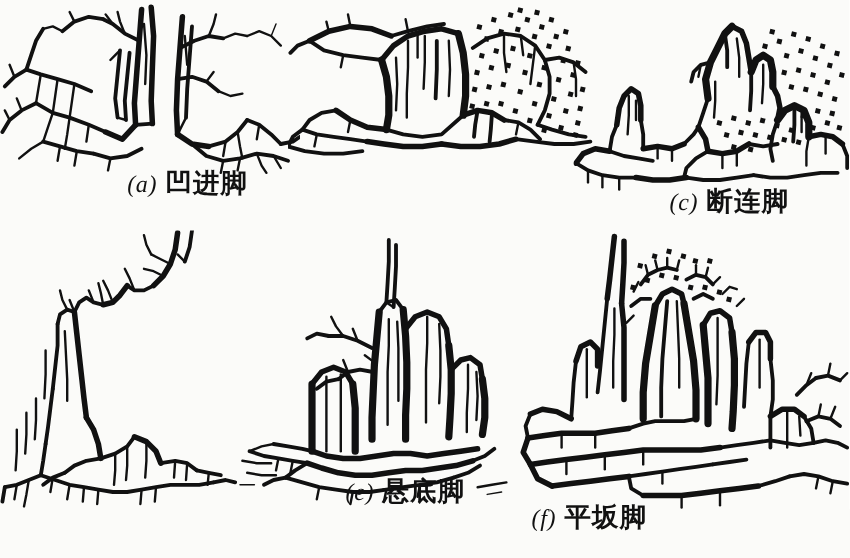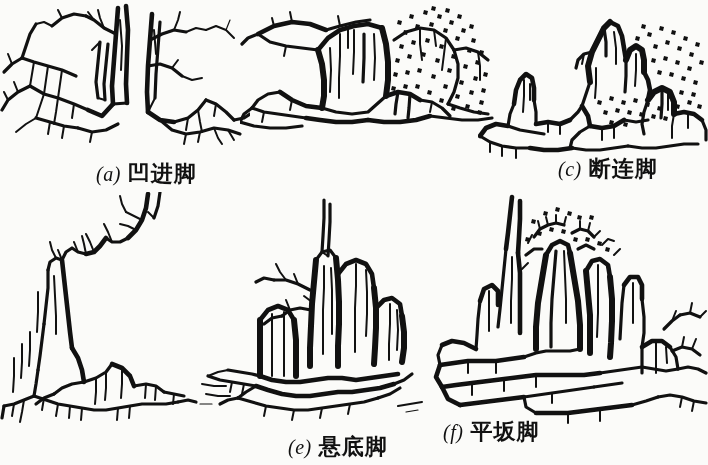--- a/index.html
+++ b/index.html
@@ -37,25 +37,25 @@
     letter-spacing: 0.5px;
   }
   .cap-txt {
     font-family: "DejaVu Sans", "Liberation Sans", sans-serif;
     font-weight: bold;
     font-size: 22px;
     margin-left: 7px;
     letter-spacing: 1px;
   }
   
-  #cap-a { left: 96px; top: 143px; margin-top: 20px; }
+  #cap-a { left: 106px; top: 143px; }
   #cap-b { left: 314px; top: 142px; }
   #cap-c { left: 558px; top: 158px; }
   #cap-d { left: 104px; top: 428px; }
-  #cap-e { left: 288px; top: 400px; margin-top: 36px; }
+  #cap-e { left: 288px; top: 400px; }
   #cap-f { left: 443px; top: 421px; text-align: center; }
 
   
   #panel-a { left: 0px;   top: 0px;   width: 250px; height: 145px; }
   #panel-b { left: 240px; top: 0px;   width: 255px; height: 140px; }
   #panel-c { left: 478px; top: 8px;   width: 230px; height: 152px; }
   #panel-d { left: 0px;   top: 192px; width: 245px; height: 232px; }
   #panel-e { left: 198px; top: 198px; width: 235px; height: 228px; }
   #panel-f { left: 428px; top: 193px; width: 280px; height: 235px; }
 

